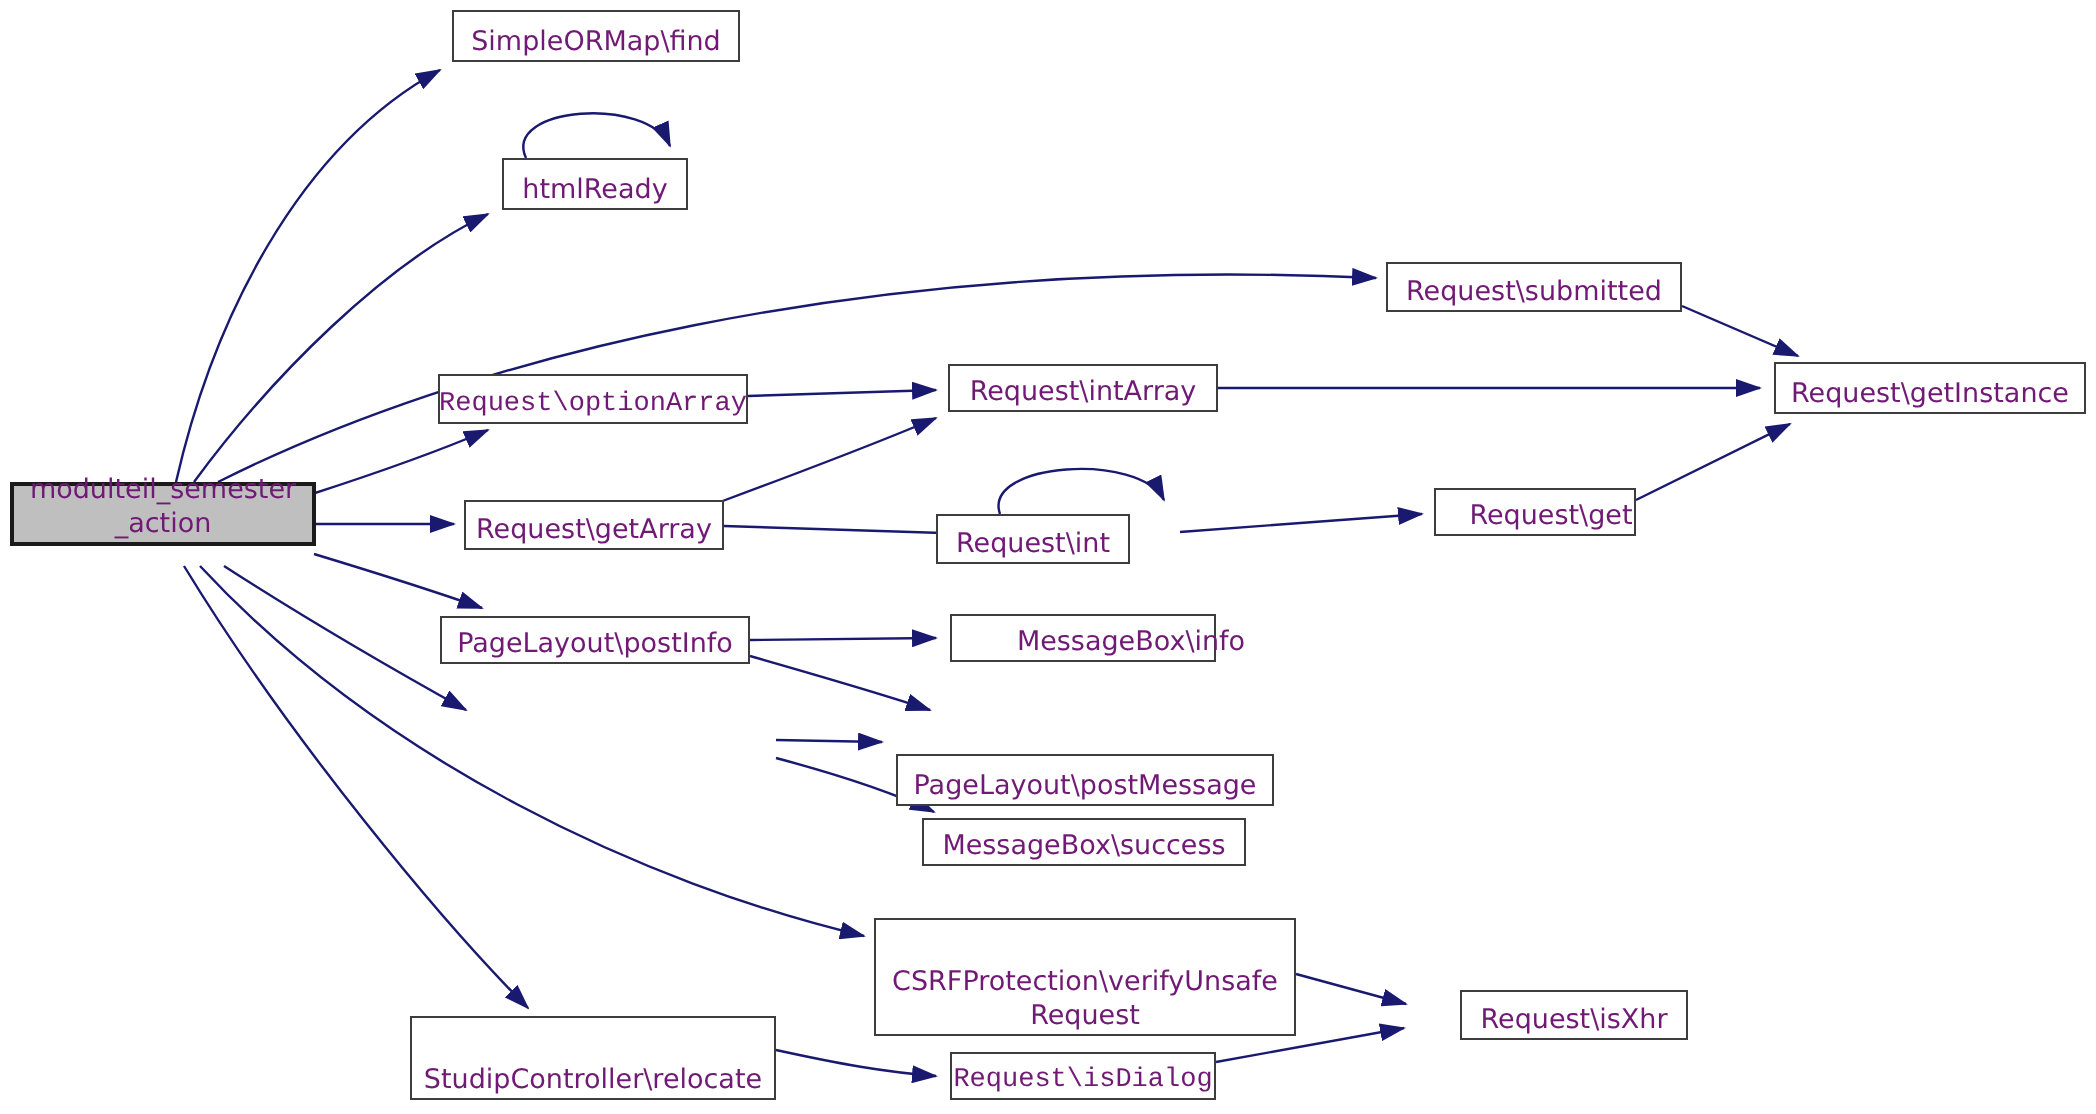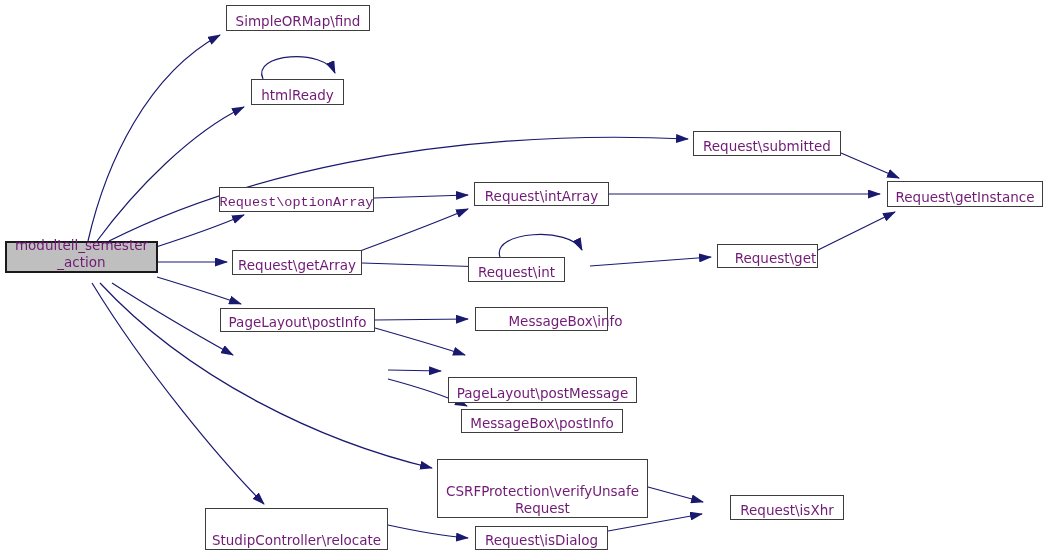--- a/index.html
+++ b/index.html
@@ -119,33 +119,33 @@
   <div class="node" style="left:475px;top:307px;width:133px;height:24px;padding-left:48px;">
     <span>MessageBox\info</span>
   </div>
 
 
   <div class="node" style="left:448px;top:357px;width:189px;height:26px;margin-top:20px;">
     <span>PageLayout\postMessage</span>
   </div>
 
   <div class="node" style="left:461px;top:409px;width:162px;height:24px;">
-    <span>MessageBox\postInfo</span>
+    <span>MessageBox\success</span>
   </div>
 
   <div class="node" style="left:437px;top:459px;width:211px;height:59px;">
     <span>CSRFProtection\verifyUnsafe</span>
     <span>Request</span>
   </div>
 
   <div class="node" style="left:205px;top:508px;width:183px;height:42px;">
     <span>StudipController\relocate</span>
   </div>
 
-  <div class="node" style="left:475px;top:526px;width:133px;height:24px;">
+  <div class="node" style="left:475px;top:526px;width:133px;height:24px;font-family:Liberation Mono, monospace;">
     <span>Request\isDialog</span>
   </div>
 
   <div class="node" style="left:710px;top:495px;width:114px;height:25px;margin-left:20px;">
     <span>Request\isXhr</span>
   </div>
 
 </div>
 
 </body></html>

